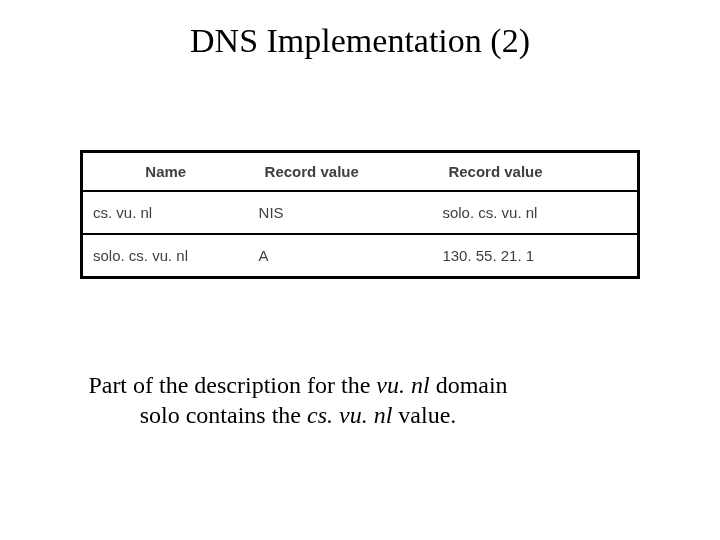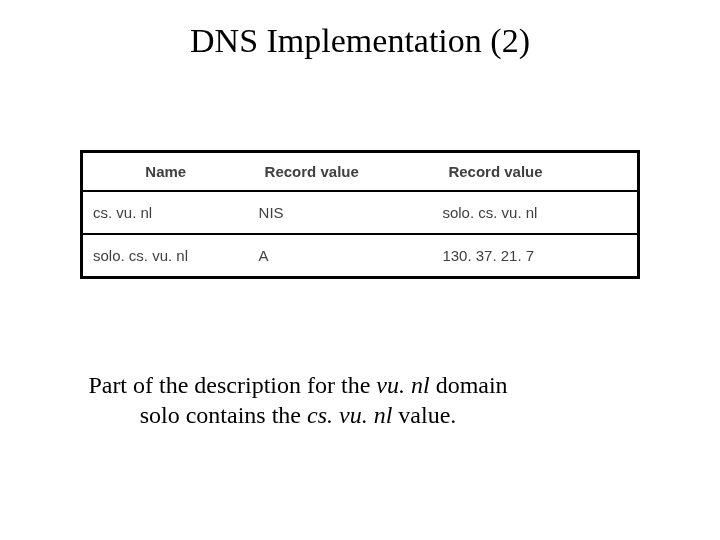--- a/index.html
+++ b/index.html
@@ -77,21 +77,21 @@
     </thead>
     <tbody>
       <tr>
         <td>cs. vu. nl</td>
         <td>NIS</td>
         <td>solo. cs. vu. nl</td>
       </tr>
       <tr>
         <td>solo. cs. vu. nl</td>
         <td>A</td>
-        <td>130. 37. 21. 7</td>
+        <td>130. 55. 21. 1</td>
       </tr>
     </tbody>
   </table>
 </div>
 
 <div class="caption">
   <span>Part of the description for the </span><span class="italic">vu. nl</span><span> domain</span><br>
   <span>solo contains the </span><span class="italic">cs. vu. nl</span><span> value.</span>
 </div>
 

